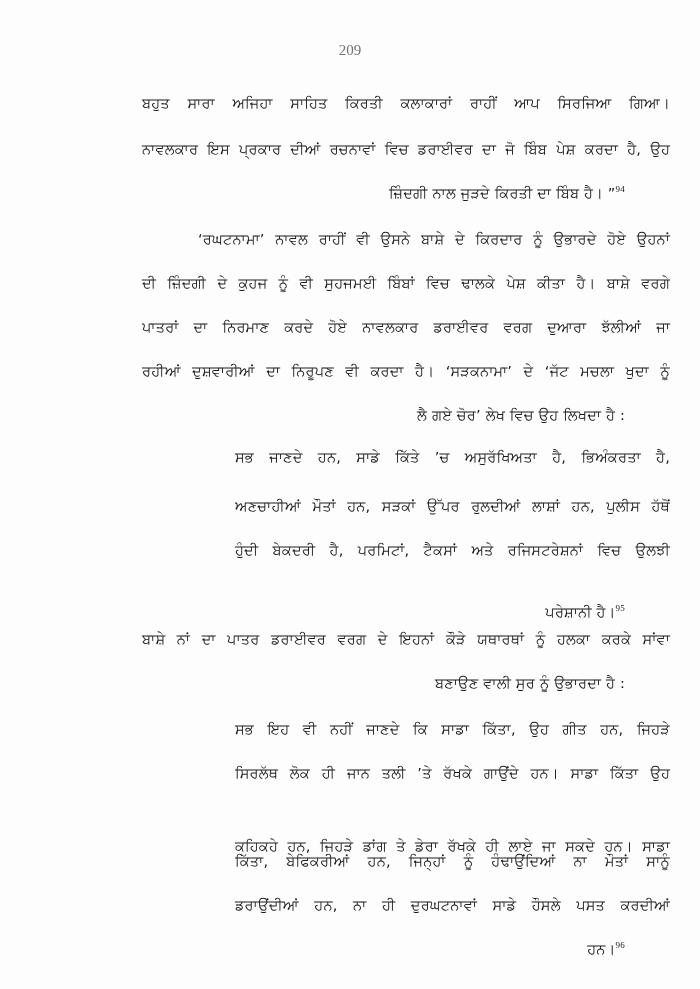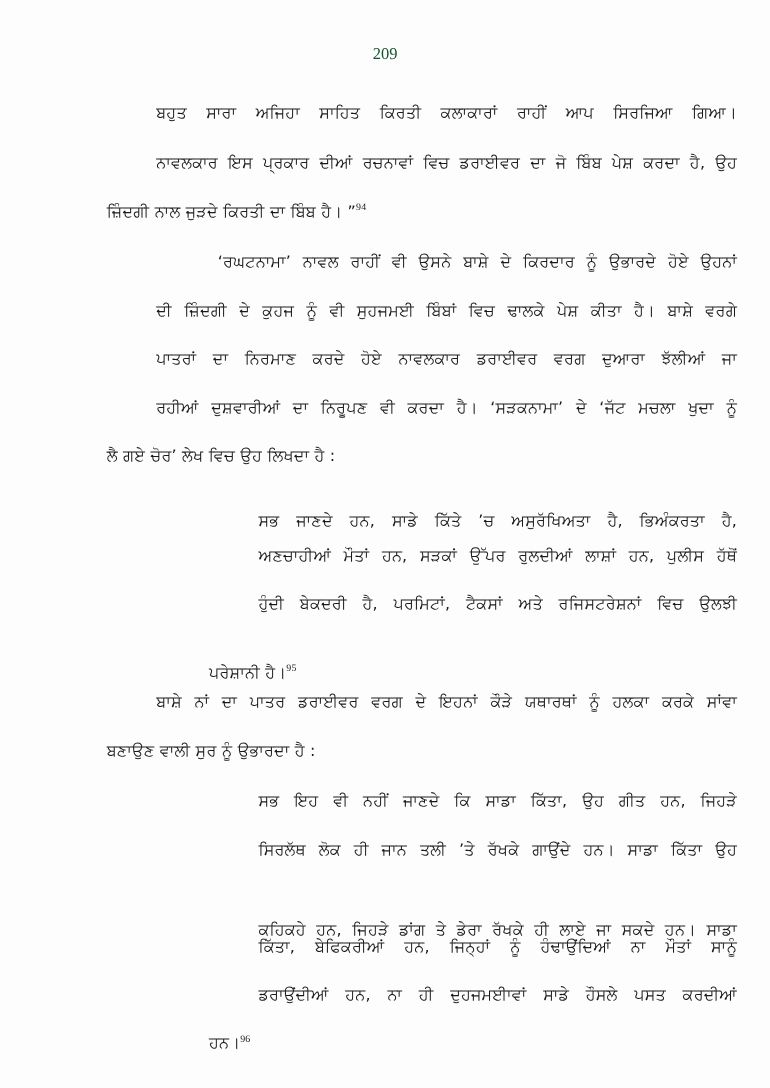--- a/index.html
+++ b/index.html
@@ -16,28 +16,29 @@
       color: #1a1a1a;
     }
     .page-number {
       position: absolute;
       top: 42px;
       left: 0;
       width: 700px;
       text-align: center;
       font-family: "Liberation Serif", serif;
       font-size: 15px;
-      color: #14532d;
+      color: #737373;
     }
     .line {
       position: absolute;
       font-size: 14.5px;
       line-height: 20px;
       white-space: nowrap;
       letter-spacing: 0.2px;
+      text-align: right;
     }
     .body-line { left: 97px; width: 528px; }
     .quote-line { left: 190px; width: 435px; }
     .justify {
       text-align: justify;
       text-align-last: justify;
       margin-left: 45px;
     }
     sup {
       font-family: "Liberation Serif", serif;
@@ -58,34 +59,34 @@
     <span>ਜ਼ਿੰਦਗੀ ਨਾਲ ਜੁੜਦੇ ਕਿਰਤੀ ਦਾ ਬਿੰਬ ਹੈ। ”</span><sup>94</sup>
   </div>
 
   <div class="line justify" style="top:229px; left:153px; width:472px">‘ਰਘਟਨਾਮਾ’ ਨਾਵਲ ਰਾਹੀਂ ਵੀ ਉਸਨੇ ਬਾਸ਼ੇ ਦੇ ਕਿਰਦਾਰ ਨੂੰ ਉਭਾਰਦੇ ਹੋਏ ਉਹਨਾਂ</div>
   <div class="line body-line justify" style="top:273px">ਦੀ ਜ਼ਿੰਦਗੀ ਦੇ ਕੁਹਜ ਨੂੰ ਵੀ ਸੁਹਜਮਈ ਬਿੰਬਾਂ ਵਿਚ ਢਾਲਕੇ ਪੇਸ਼ ਕੀਤਾ ਹੈ। ਬਾਸ਼ੇ ਵਰਗੇ</div>
   <div class="line body-line justify" style="top:317px">ਪਾਤਰਾਂ ਦਾ ਨਿਰਮਾਣ ਕਰਦੇ ਹੋਏ ਨਾਵਲਕਾਰ ਡਰਾਈਵਰ ਵਰਗ ਦੁਆਰਾ ਝੱਲੀਆਂ ਜਾ</div>
   <div class="line body-line justify" style="top:361px">ਰਹੀਆਂ ਦੁਸ਼ਵਾਰੀਆਂ ਦਾ ਨਿਰੂਪਣ ਵੀ ਕਰਦਾ ਹੈ। ‘ਸੜਕਨਾਮਾ’ ਦੇ ‘ਜੱਟ ਮਚਲਾ ਖੁਦਾ ਨੂੰ</div>
   <div class="line body-line" style="top:405px">ਲੈ ਗਏ ਚੋਰ’ ਲੇਖ ਵਿਚ ਉਹ ਲਿਖਦਾ ਹੈ :</div>
 
   <div>
-    <div class="line quote-line justify" style="top:464px">ਸਭ ਜਾਣਦੇ ਹਨ, ਸਾਡੇ ਕਿੱਤੇ ’ਚ ਅਸੁਰੱਖਿਅਤਾ ਹੈ, ਭਿਅੰਕਰਤਾ ਹੈ,</div>
+    <div class="line quote-line justify" style="top:447px">ਸਭ ਜਾਣਦੇ ਹਨ, ਸਾਡੇ ਕਿੱਤੇ ’ਚ ਅਸੁਰੱਖਿਅਤਾ ਹੈ, ਭਿਅੰਕਰਤਾ ਹੈ,</div>
     <div class="line quote-line justify" style="top:496px">ਅਣਚਾਹੀਆਂ ਮੌਤਾਂ ਹਨ, ਸੜਕਾਂ ਉੱਪਰ ਰੁਲਦੀਆਂ ਲਾਸ਼ਾਂ ਹਨ, ਪੁਲੀਸ ਹੱਥੋਂ</div>
     <div class="line quote-line justify" style="top:540px">ਹੁੰਦੀ ਬੇਕਦਰੀ ਹੈ, ਪਰਮਿਟਾਂ, ਟੈਕਸਾਂ ਅਤੇ ਰਜਿਸਟਰੇਸ਼ਨਾਂ ਵਿਚ ਉਲਝੀ</div>
     <div class="line quote-line" style="top:602px">
       <span>ਪਰੇਸ਼ਾਨੀ ਹੈ।</span><sup>95</sup>
     </div>
   </div>
 
   <div class="line body-line justify" style="top:629px">ਬਾਸ਼ੇ ਨਾਂ ਦਾ ਪਾਤਰ ਡਰਾਈਵਰ ਵਰਗ ਦੇ ਇਹਨਾਂ ਕੌੜੇ ਯਥਾਰਥਾਂ ਨੂੰ ਹਲਕਾ ਕਰਕੇ ਸਾਂਵਾ</div>
   <div class="line body-line" style="top:673px">ਬਣਾਉਣ ਵਾਲੀ ਸੁਰ ਨੂੰ ਉਭਾਰਦਾ ਹੈ :</div>
 
   <div>
     <div class="line quote-line justify" style="top:719px">ਸਭ ਇਹ ਵੀ ਨਹੀਂ ਜਾਣਦੇ ਕਿ ਸਾਡਾ ਕਿੱਤਾ, ਉਹ ਗੀਤ ਹਨ, ਜਿਹੜੇ</div>
     <div class="line quote-line justify" style="top:763px">ਸਿਰਲੱਥ ਲੋਕ ਹੀ ਜਾਨ ਤਲੀ ’ਤੇ ਰੱਖਕੇ ਗਾਉਂਦੇ ਹਨ। ਸਾਡਾ ਕਿੱਤਾ ਉਹ</div>
     <div class="line quote-line justify" style="top:836px">ਕਹਿਕਹੇ ਹਨ, ਜਿਹੜੇ ਡਾਂਗ ਤੇ ਡੇਰਾ ਰੱਖਕੇ ਹੀ ਲਾਏ ਜਾ ਸਕਦੇ ਹਨ। ਸਾਡਾ</div>
     <div class="line quote-line justify" style="top:851px">ਕਿੱਤਾ, ਬੇਫਿਕਰੀਆਂ ਹਨ, ਜਿਨ੍ਹਾਂ ਨੂੰ ਹੰਢਾਉਂਦਿਆਂ ਨਾ ਮੌਤਾਂ ਸਾਨੂੰ</div>
-    <div class="line quote-line justify" style="top:895px">ਡਰਾਉਂਦੀਆਂ ਹਨ, ਨਾ ਹੀ ਦੁਹਜਮਈਾਵਾਂ ਸਾਡੇ ਹੌਸਲੇ ਪਸਤ ਕਰਦੀਆਂ</div>
+    <div class="line quote-line justify" style="top:895px">ਡਰਾਉਂਦੀਆਂ ਹਨ, ਨਾ ਹੀ ਦੁਰਘਟਨਾਵਾਂ ਸਾਡੇ ਹੌਸਲੇ ਪਸਤ ਕਰਦੀਆਂ</div>
     <div class="line quote-line" style="top:939px">
       <span>ਹਨ।</span><sup>96</sup>
     </div>
   </div>
 </div>
 
 </body></html>

